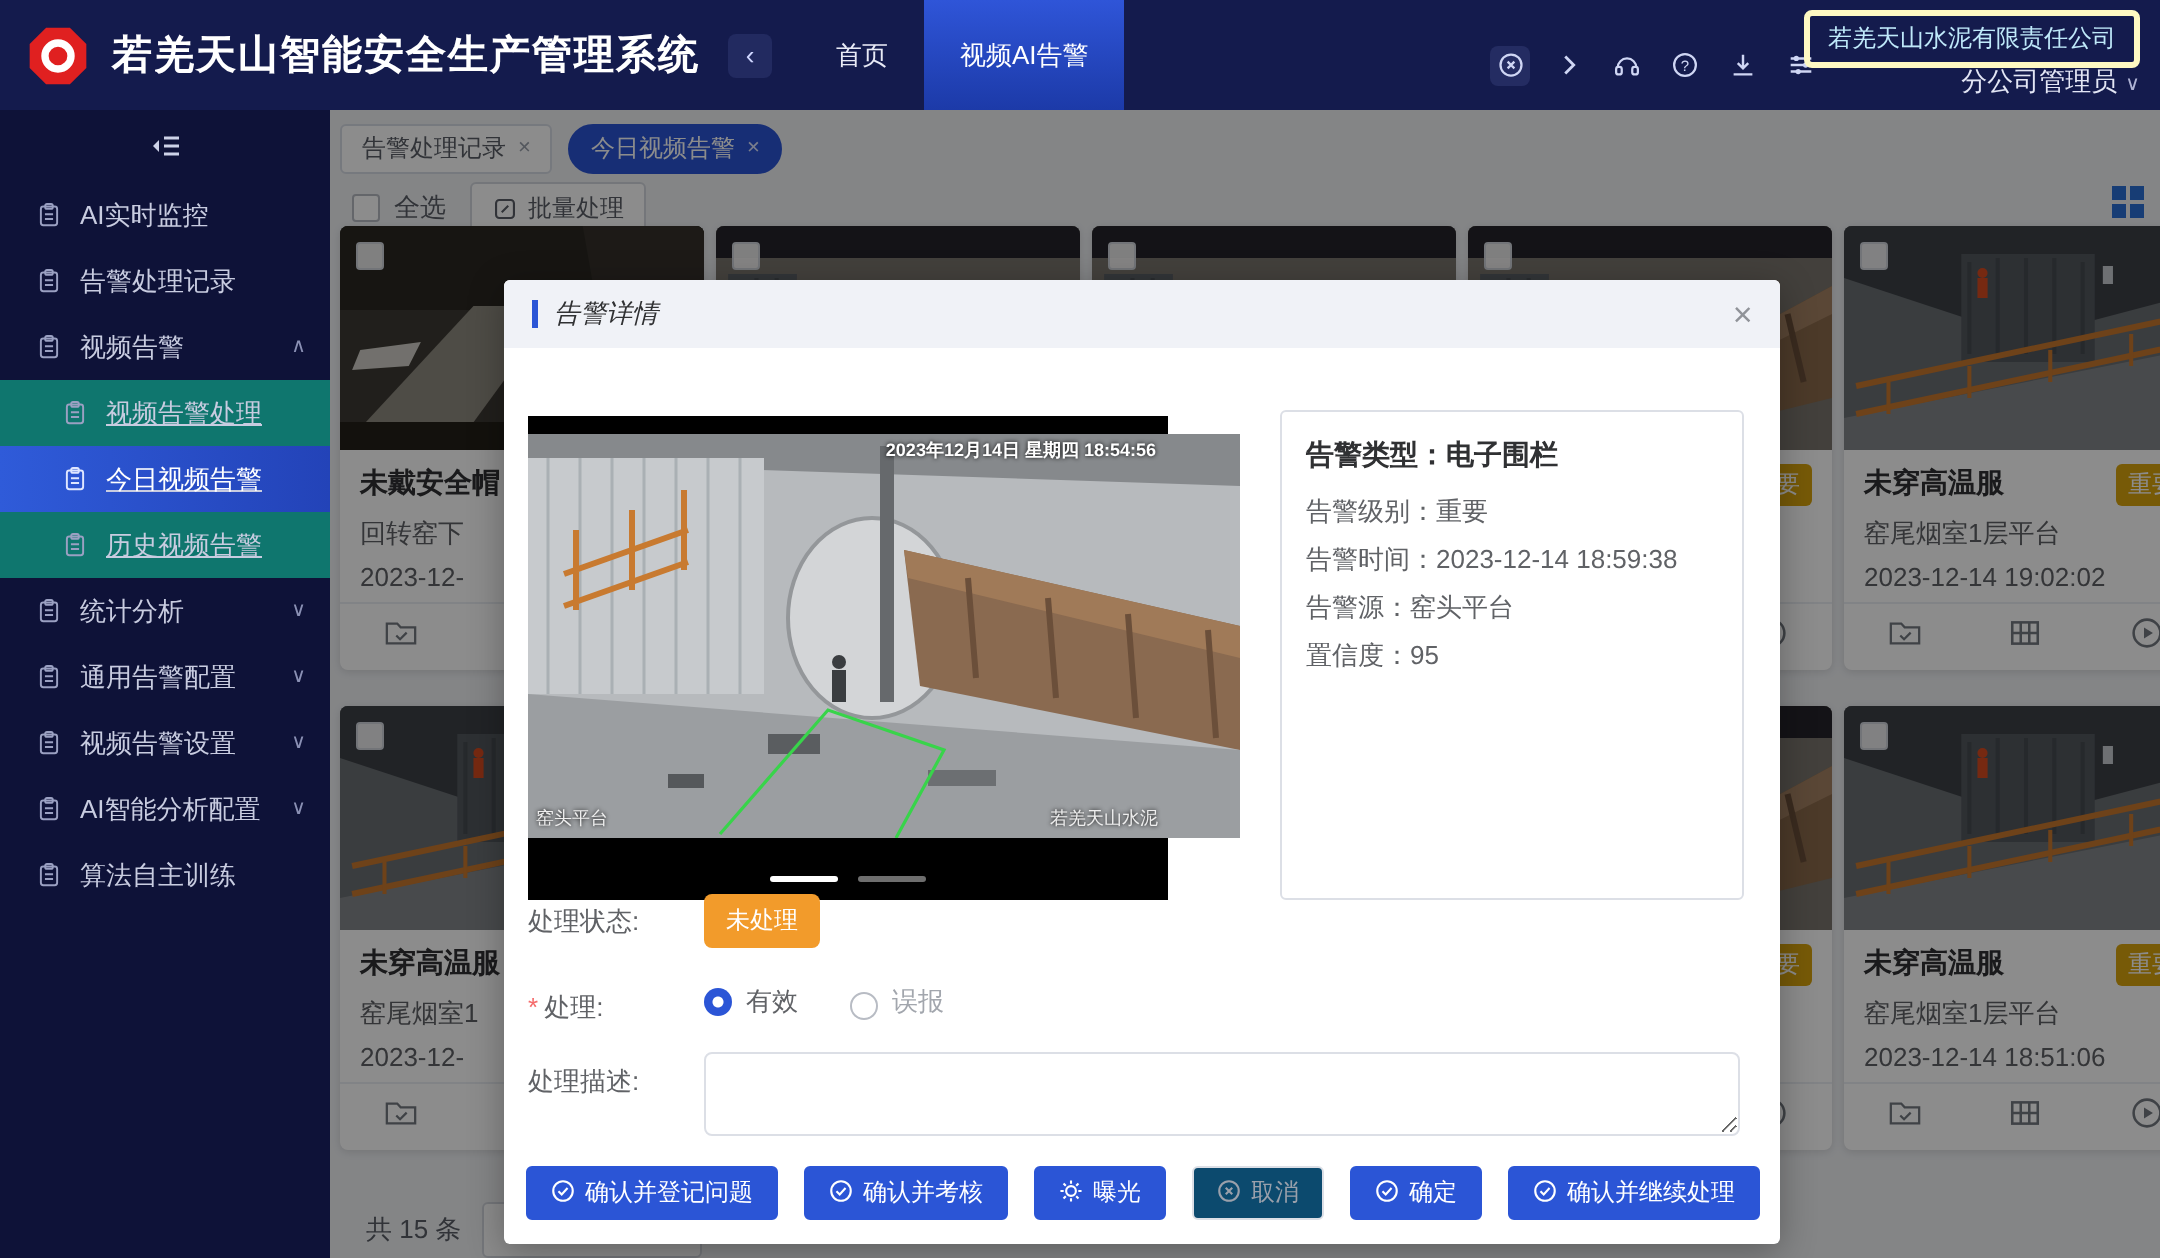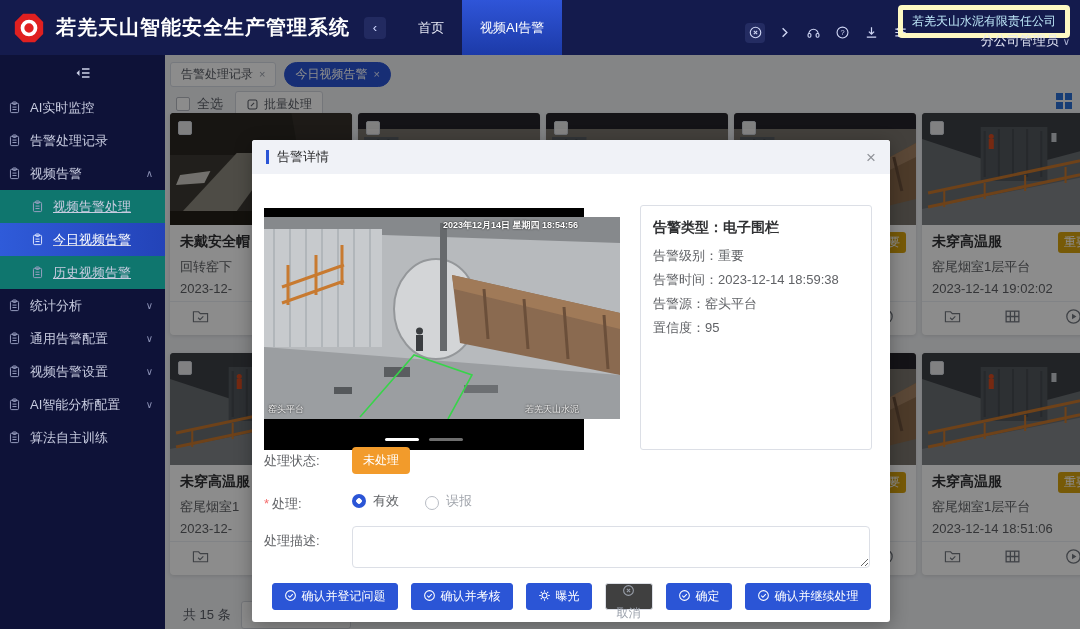--- a/index.html
+++ b/index.html
@@ -11,29 +11,29 @@
   .app-title{color:#fff;font-size:20px;font-weight:bold;letter-spacing:1px;margin-right:14px;white-space:nowrap;}
   .back-btn{width:22px;height:22px;border-radius:4px;background:#222a60;color:#cfd6ff;font-size:13px;display:flex;align-items:center;justify-content:center;margin-right:14px;cursor:pointer;}
   .top-nav{display:flex;height:55px;align-items:stretch;}
   .top-nav-item{display:flex;align-items:center;padding:0 18px;color:#e8eaf6;font-size:13px;cursor:pointer;}
   .top-nav-item.active{background:linear-gradient(180deg,#2f55d8,#1c3aa8);color:#fff;}
   .hdr-right{margin-left:auto;display:flex;align-items:center;height:55px;position:relative;padding-right:170px;}
   .hdr-icons{display:flex;align-items:center;gap:9px;margin-top:10px;}
   .hdr-icon{width:20px;height:20px;color:#cfd6f4;display:flex;align-items:center;justify-content:center;cursor:pointer;}
   .hdr-icon.boxed{background:#242c62;border-radius:4px;}
   .hdr-icon svg{width:15px;height:15px;}
-  .company-box{position:absolute;right:10px;top:5px;border:5px solid #fef9c3;border-radius:4px;color:#bfe9fa;font-size:12px;padding:3px 9px;white-space:nowrap;}
+  .company-box{position:absolute;right:10px;top:5px;border:3px solid #fef9c3;border-radius:4px;color:#bfe9fa;font-size:12px;padding:3px 9px;white-space:nowrap;}
   .role-line{position:absolute;right:10px;top:32px;color:#e3e6f5;font-size:13px;white-space:nowrap;cursor:pointer;}
   .role-line .chev{font-size:10px;color:#aeb3d4;margin-left:4px;}
 
   
   .sidebar{position:absolute;top:55px;left:0;width:165px;bottom:0;background:#0e1238;z-index:30;color:#c8cce0;}
   .collapse-row{height:36px;display:flex;align-items:center;justify-content:center;color:#cdd2e8;cursor:pointer;}
   .collapse-row svg{width:16px;height:16px;}
-  .menu-item{height:33px;display:flex;align-items:center;padding-left:8px;font-size:13px;cursor:pointer;position:relative;color:#c8cce0;}
+  .menu-item{height:33px;display:flex;align-items:center;padding-left:18px;font-size:13px;cursor:pointer;position:relative;color:#c8cce0;}
   .menu-item .mi-icon{width:14px;height:14px;margin-right:8px;color:#9aa0c2;display:flex;align-items:center;}
   .menu-item .mi-icon svg{width:13px;height:13px;}
   .menu-item .mi-arrow{position:absolute;right:12px;font-size:10px;color:#8a90b4;}
   .submenu{background:#0f766e;text-decoration:underline;}
   .menu-item.sub{padding-left:31px;}
   .menu-item.active{background:linear-gradient(90deg,#2f5bd9,#2343b8);color:#fff;}
   .menu-item.active .mi-icon{color:#dfe6ff;}
 
   
   .content{position:absolute;left:165px;top:55px;width:915px;height:574px;background:#f0f2f5;overflow:hidden;}
@@ -66,21 +66,21 @@
   .card-foot{position:absolute;left:0;right:0;bottom:0;height:34px;border-top:1px solid #ebeef5;display:flex;align-items:center;justify-content:space-around;color:#737880;}
   .card-foot svg{width:17px;height:17px;cursor:pointer;}
 
   .pagination{position:absolute;left:18px;top:546px;font-size:13px;color:#5a5e66;display:flex;align-items:center;gap:10px;}
   .page-size-box{width:110px;height:28px;background:#fff;border:1px solid #d4d7de;border-radius:3px;}
 
   .dim-overlay{position:absolute;inset:0;background:rgba(0,0,0,0.45);z-index:5;}
 
   
   .modal{position:absolute;left:87px;top:85px;width:638px;height:482px;background:#fff;border-radius:3px;z-index:10;box-shadow:0 4px 18px rgba(0,0,0,.3);}
-  .modal-header{height:34px;background:#f0f2f7;display:flex;align-items:center;padding:0 14px;border-radius:3px 3px 0 0;}
+  .modal-header{height:34px;background:#f0f2f7;display:flex;align-items:center;padding:0 14px;border-radius:3px 3px 0 0;font-style:italic;}
   .modal-title{font-size:13px;color:#303133;border-left:3px solid #2b55d6;padding-left:8px;line-height:14px;}
   .modal-close{margin-left:auto;font-size:17px;color:#909399;cursor:pointer;line-height:1;}
   .camera{position:absolute;left:12px;top:68px;width:320px;height:242px;background:#000;}
   .camera svg.scene{position:absolute;left:0;top:9px;width:356px;height:202px;}
   .cam-ts{position:absolute;top:11px;right:6px;color:#fff;font-size:9px;font-weight:bold;text-shadow:0 0 2px #000;}
   .cam-lb-l{position:absolute;bottom:34px;left:4px;color:#eee;font-size:9px;text-shadow:0 0 2px #000;}
   .cam-lb-r{position:absolute;bottom:34px;right:5px;color:#eee;font-size:9px;text-shadow:0 0 2px #000;}
   .cam-dots{position:absolute;bottom:9px;left:0;right:0;display:flex;justify-content:center;gap:10px;}
   .cam-dot{width:34px;height:3px;background:#6e6e6e;border-radius:2px;cursor:pointer;}
   .cam-dot.active{background:#fff;}
@@ -93,21 +93,21 @@
   .radio-group{position:absolute;left:100px;top:352px;display:flex;align-items:center;gap:26px;}
   .radio-item{display:flex;align-items:center;gap:7px;cursor:pointer;font-size:13px;color:#606266;}
   .radio-dot{width:14px;height:14px;border-radius:50%;}
   .radio-dot.on{background:radial-gradient(circle,#fff 0 2.5px,#2b55d6 3px);}
   .radio-dot.off{border:1px solid #b8bcc4;background:#fff;}
   .radio-item.off{color:#a2a6ad;align-items:flex-end;}
   .desc-area{position:absolute;left:100px;top:386px;width:518px;height:42px;border:1px solid #dcdfe6;border-radius:4px;resize:both;font-size:13px;padding:5px 8px;color:#303133;outline:none;font-family:inherit;}
   .modal-footer{position:absolute;left:0;right:0;top:443px;display:flex;justify-content:center;gap:13px;}
   .m-btn{height:27px;display:inline-flex;align-items:center;gap:5px;font-size:12px;padding:0 11px;border-radius:3px;cursor:pointer;border:1px solid #2b55d6;background:#2b55d6;color:#fff;white-space:nowrap;}
   .m-btn svg{width:13px;height:13px;}
-  .m-btn.plain{background:#404040;border-color:#dcdfe6;color:#9aa0ab;flex-direction:column;}
+  .m-btn.plain{background:#0c4a6e;border-color:#dcdfe6;color:#9aa0ab;}
 </style>
 </head>
 <body>
 
 <div class="app-header">
   <svg class="logo" viewBox="0 0 24 24">
     <polygon points="7.8,2 16.2,2 22,7.8 22,16.2 16.2,22 7.8,22 2,16.2 2,7.8" fill="#e02020"></polygon>
     <circle cx="12" cy="12" r="4.6" fill="none" stroke="#fff" stroke-width="2.6"></circle>
   </svg>
   <div class="app-title">若羌天山智能安全生产管理系统</div>

